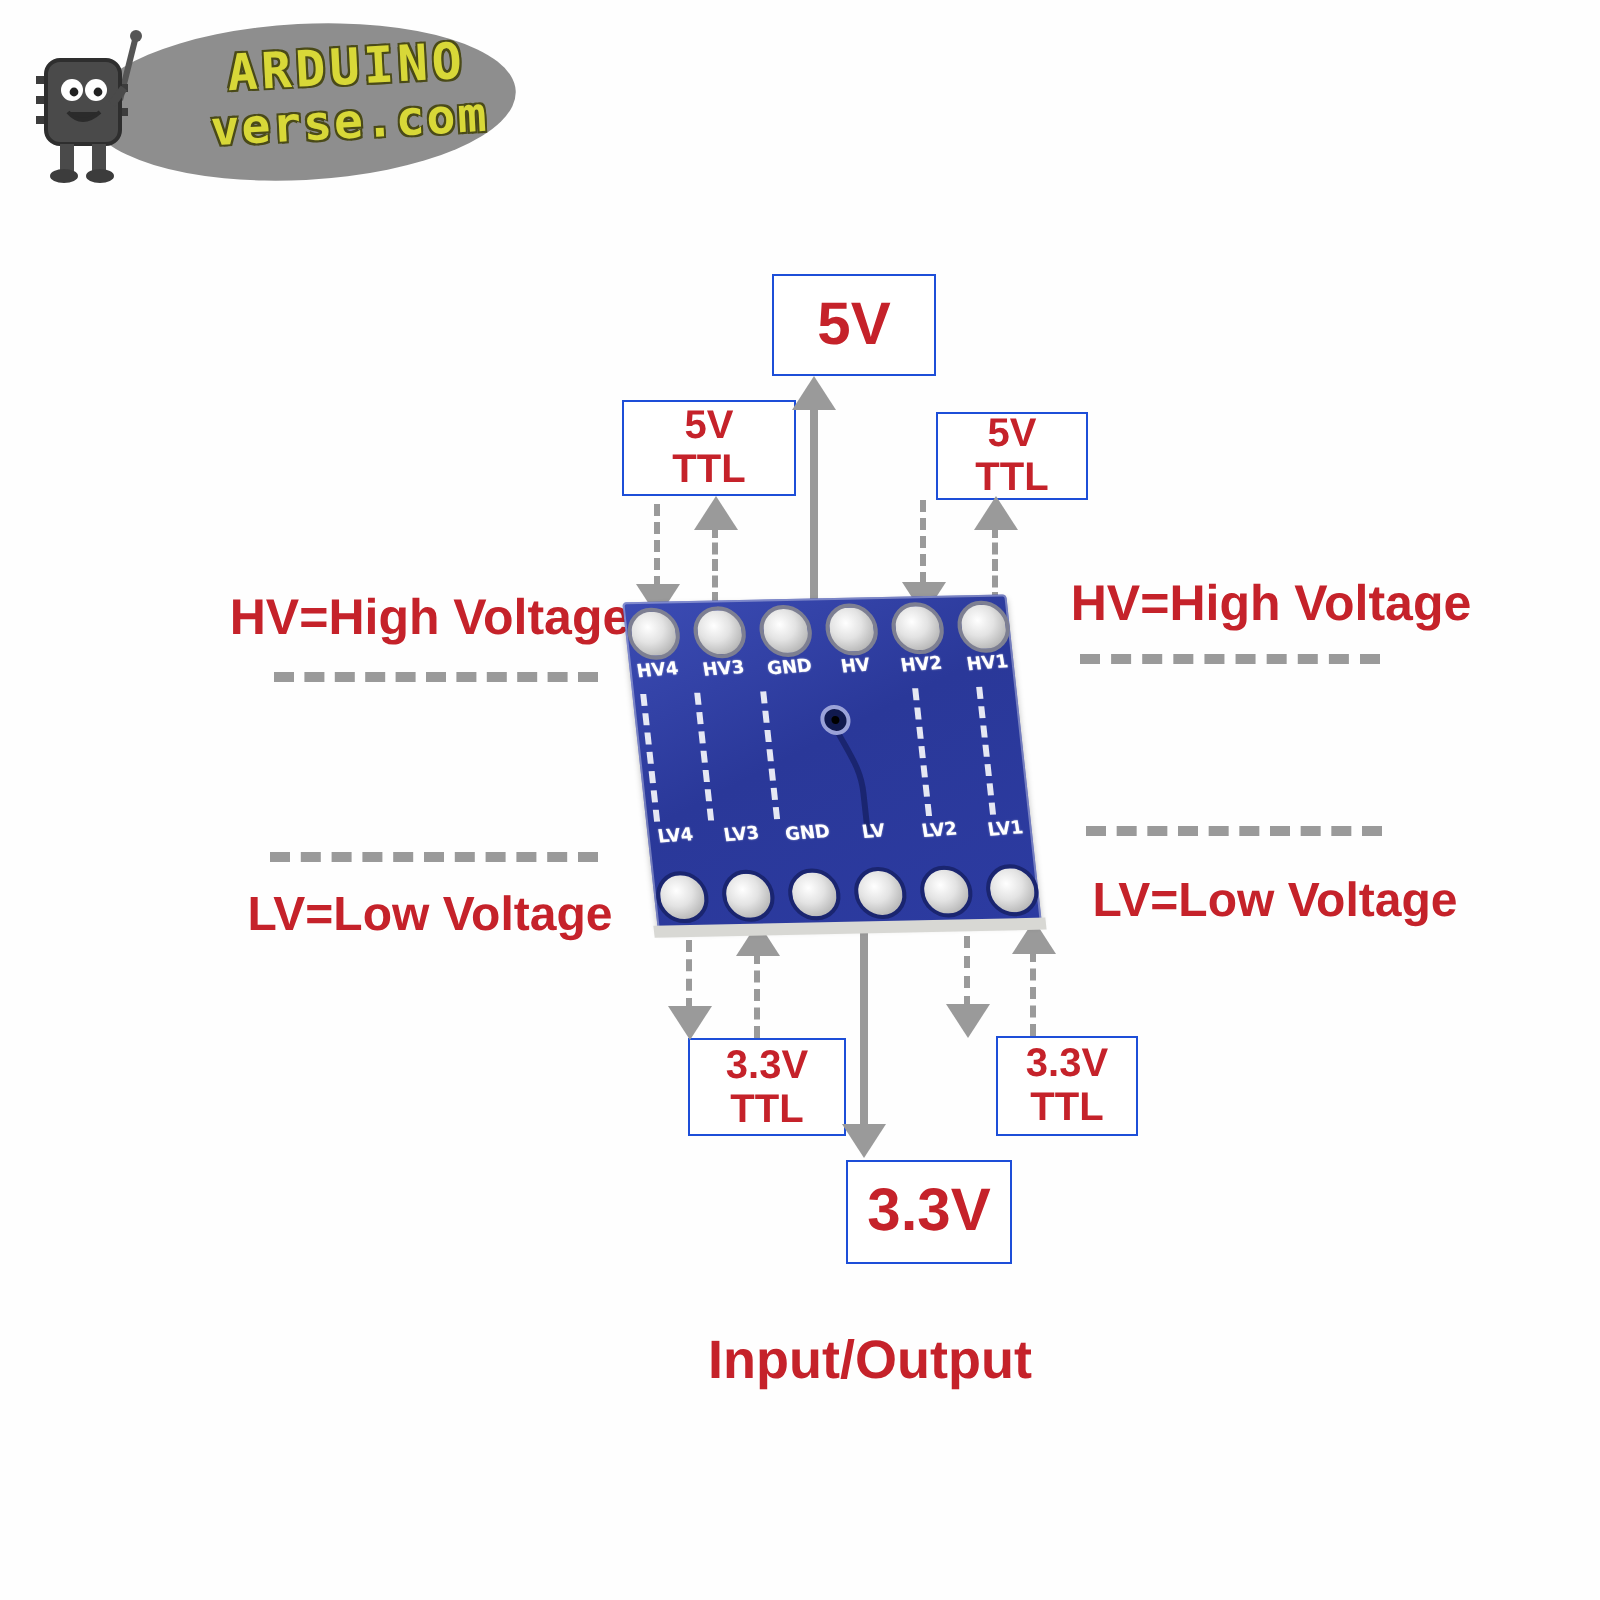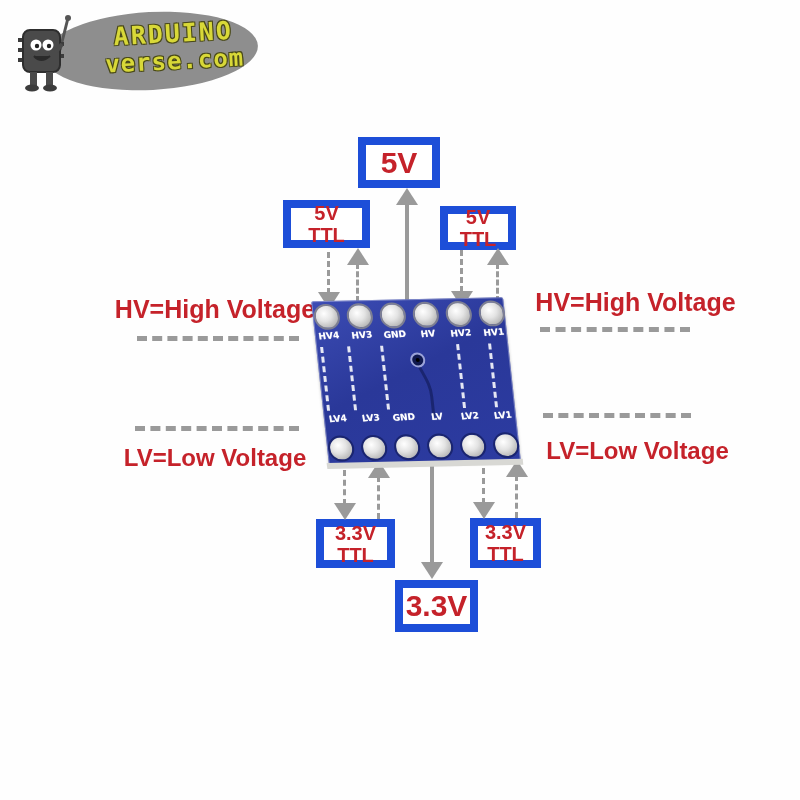--- a/index.html
+++ b/index.html
@@ -19,23 +19,23 @@
     transform:rotate(-3deg); color:#d8d838; font-weight:bold;
     font-family:"DejaVu Sans Mono", monospace;
     text-shadow:1px 1px 0 #4a4a18, -1px -1px 0 #4a4a18, 1px -1px 0 #4a4a18, -1px 1px 0 #4a4a18;
   }
   .logo-line1 { font-size:25px; letter-spacing:2px; line-height:28px; }
   .logo-line2 { font-size:24px; letter-spacing:1px; line-height:27px; }
   .mascot { position:absolute; left:10px; top:12px; }
 
   
   .gbox {
-    position:absolute; border:8px solid #1d4ed8; background:rgba(255,255,255,0.85);
+    position:absolute; border:1px solid #1d4ed8; background:rgba(255,255,255,0.85);
     display:flex; flex-direction:column; align-items:center; justify-content:center;
-    color:#c5222a; font-weight:bold; text-align:center;
+    color:#c5222a; font-weight:bold; text-align:center;margin-left:28px;
   }
   .gbox .big { font-size:30px; line-height:32px; }
   .gbox .sm  { font-size:20px; line-height:22px; }
 
   
   .redlabel { position:absolute; color:#c5222a; font-weight:bold; text-align:center; white-space:nowrap; }
 
   
   .vsolid { position:absolute; width:4px; background:#9a9a9a; }
   .vdash  { position:absolute; width:0; border-left:3px dashed #9a9a9a; }
@@ -135,20 +135,21 @@
   </div>
 
   <div class="gbox" style="left:395px; top:580px; width:83px; height:52px;">
     <div class="big">3.3V</div>
   </div>
 
   <div class="redlabel" style="left:110px; top:295px; width:210px; font-size:25px;">HV=High Voltage</div>
   <div class="redlabel" style="left:533px; top:288px; width:205px; font-size:25px;">HV=High Voltage</div>
   <div class="redlabel" style="left:115px; top:444px; width:200px; font-size:24px;">LV=Low Voltage</div>
   <div class="redlabel" style="left:540px; top:437px; width:195px; font-size:24px;">LV=Low Voltage</div>
+  <div class="redlabel" style="left:340px; top:665px; width:190px; font-size:27px;">Input/Output</div>
 
   <div class="hdash" style="left:137px; top:336px; width:162px;"></div>
   <div class="hdash" style="left:540px; top:327px; width:150px;"></div>
   <div class="hdash" style="left:135px; top:426px; width:164px;"></div>
   <div class="hdash" style="left:543px; top:413px; width:148px;"></div>
 
   <div class="arr-up" style="left:396px; top:188px;"></div>
   <div class="vsolid" style="left:405px; top:203px; height:99px;"></div>
 
   <div class="vdash" style="left:327px; top:252px; height:42px;"></div>

